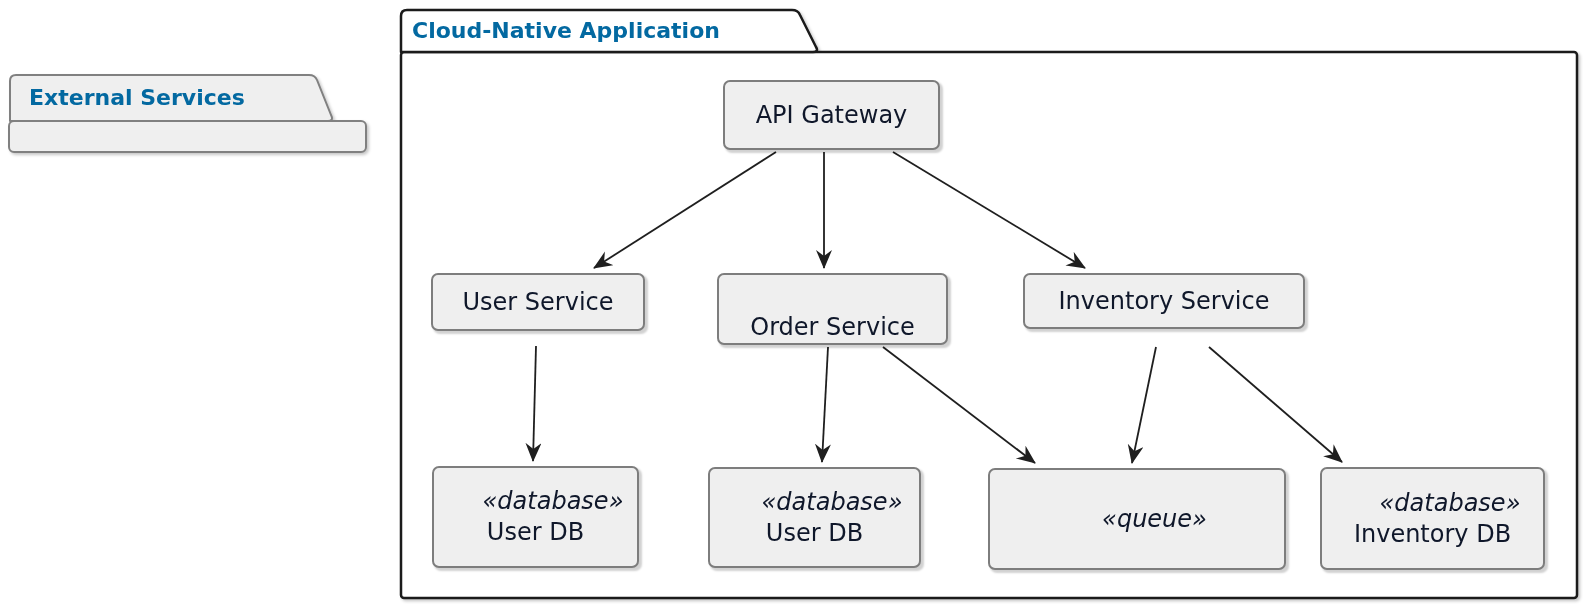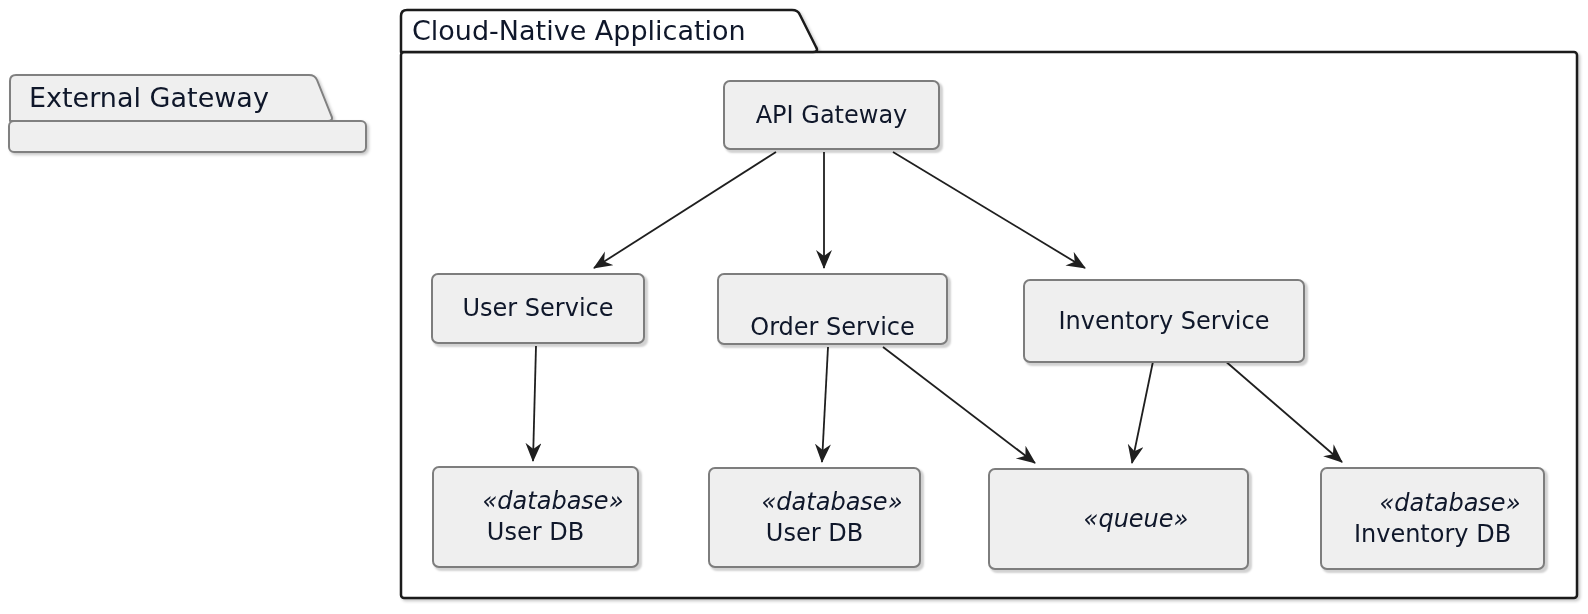--- a/index.html
+++ b/index.html
@@ -30,23 +30,23 @@
     color: #0f172a;
     font-size: 24px;
     line-height: 31px;
     text-align: center;
     box-shadow: 2.5px 2.5px 2px rgba(0,0,0,0.18);
     white-space: nowrap;
   }
   .node .stereo { font-style: italic; margin-left: 35px; }
   .pkg-title {
     position: absolute;
-    font-weight: normal;
-    color: #0f172a;
-    font-size: 27px;
+    font-weight: bold;
+    color: #0369a1;
+    font-size: 22px;
     line-height: 30px;
     white-space: nowrap;
   }
 </style>
 </head>
 <body>
 
 <div class="stage">
 
   <svg class="shapes" viewBox="0 0 1588 614" xmlns="http://www.w3.org/2000/svg">
@@ -73,49 +73,49 @@
       <line x1="536" y1="346" x2="533" y2="461" marker-end="url(#arrowhead)"></line>
       <line x1="828" y1="347" x2="822" y2="462" marker-end="url(#arrowhead)"></line>
       <line x1="883" y1="347" x2="1035" y2="463" marker-end="url(#arrowhead)"></line>
       <line x1="1156" y1="347" x2="1132" y2="463" marker-end="url(#arrowhead)"></line>
       <line x1="1209" y1="347" x2="1342" y2="462" marker-end="url(#arrowhead)"></line>
     </g>
   </svg>
 
   <div class="pkg-title" style="left:412px; top:16px;">Cloud-Native Application</div>
 
-  <div class="pkg-title" style="left:29px; top:83px;">External Gateway</div>
+  <div class="pkg-title" style="left:29px; top:83px;">External Services</div>
 
   <div class="node" style="left:723px; top:80px; width:217px; height:70px;">
     <span>API Gateway</span>
   </div>
 
-  <div class="node" style="left:431px; top:273px; width:214px; height:71px;">
+  <div class="node" style="left:431px; top:273px; width:214px; height:58px;">
     <span>User Service</span>
   </div>
 
   <div class="node" style="left:717px; top:273px; width:231px; height:72px;justify-content:flex-end;">
     <span>Order Service</span>
   </div>
 
-  <div class="node" style="left:1023px; top:279px; width:282px; height:84px;">
+  <div class="node" style="left:1023px; top:273px; width:282px; height:56px;">
     <span>Inventory Service</span>
   </div>
 
   <div class="node" style="left:432px; top:466px; width:207px; height:102px;">
     <span class="stereo">«database»</span>
     <span>User DB</span>
   </div>
 
   <div class="node" style="left:708px; top:467px; width:213px; height:101px;">
     <span class="stereo">«database»</span>
     <span>User DB</span>
   </div>
 
-  <div class="node" style="left:988px; top:468px; width:261px; height:102px;">
+  <div class="node" style="left:988px; top:468px; width:298px; height:102px;">
     <span class="stereo">«queue»</span>
   </div>
 
   <div class="node" style="left:1320px; top:467px; width:225px; height:103px;">
     <span class="stereo">«database»</span>
     <span>Inventory DB</span>
   </div>
 
 </div>
 

